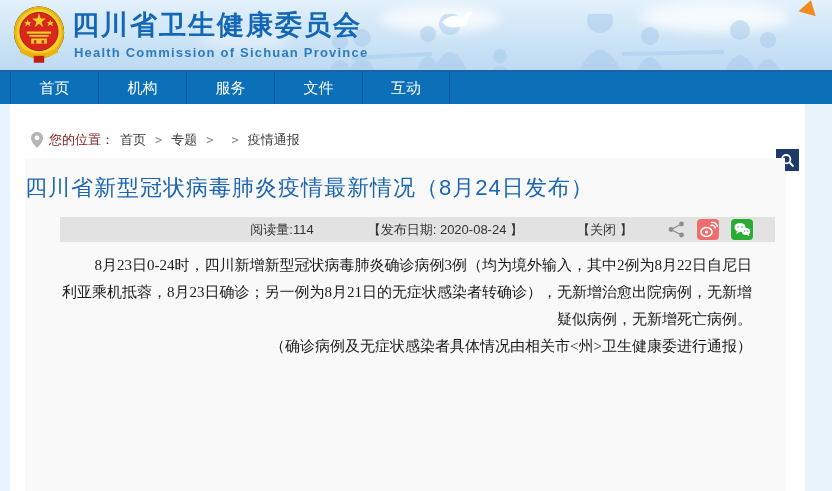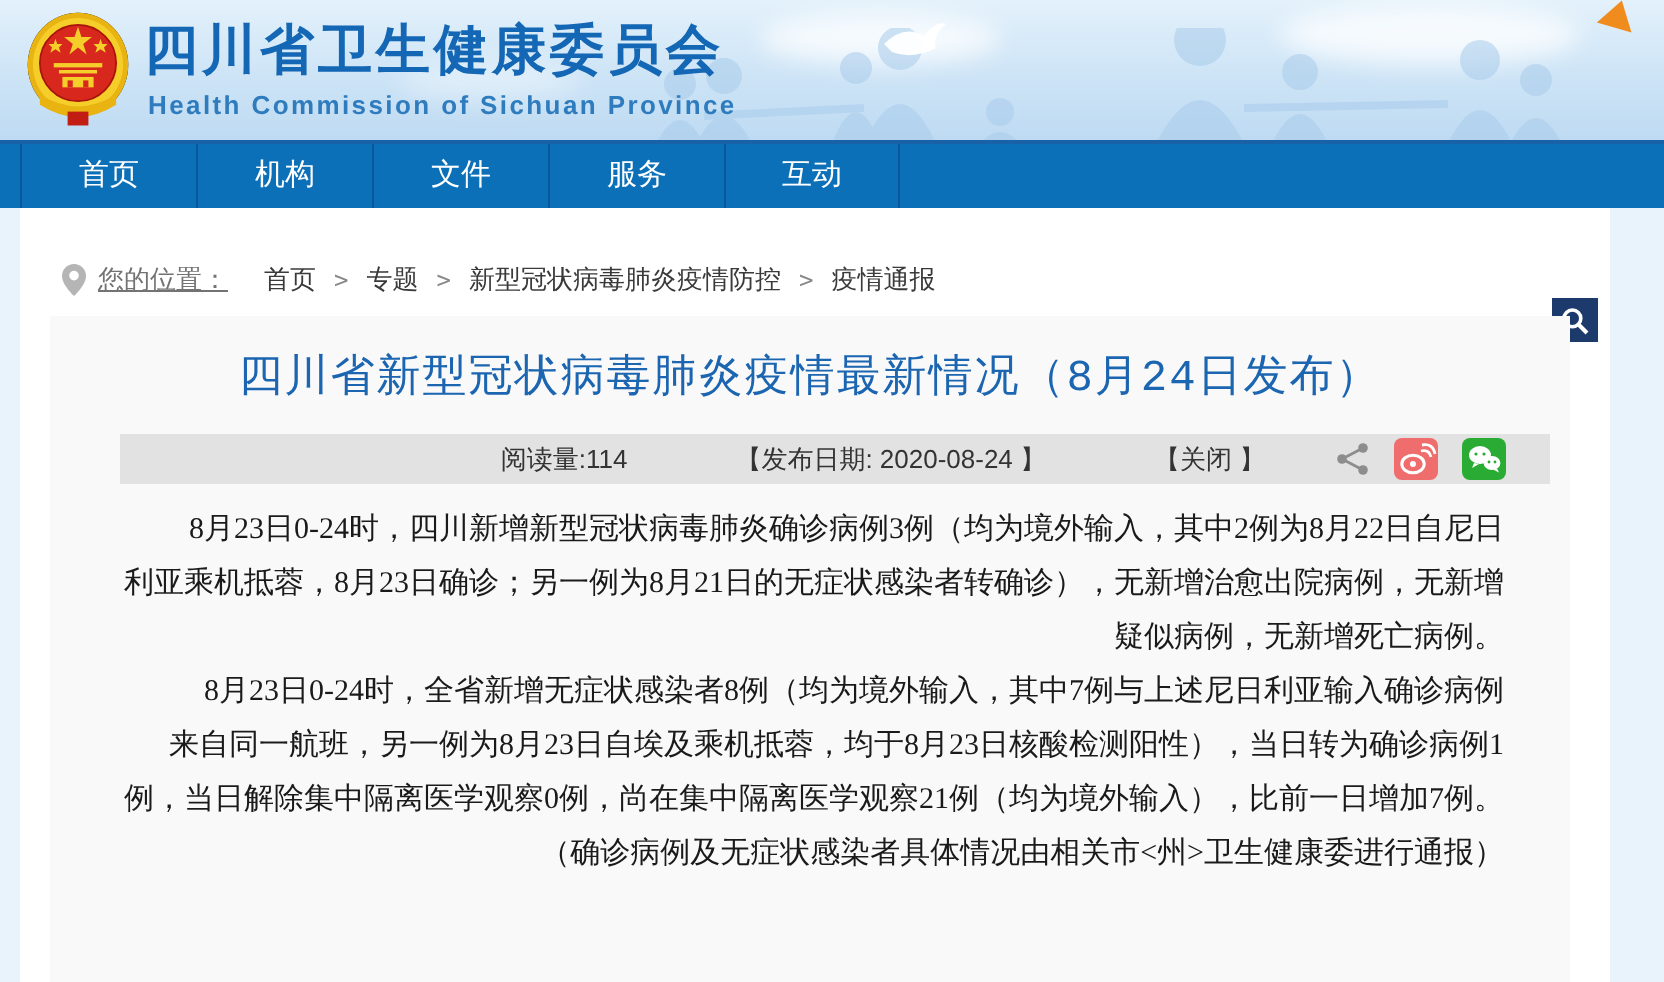--- a/index.html
+++ b/index.html
@@ -53,29 +53,29 @@
   .strip { position:absolute; top:104px; height:387px; background:#e9f3fc; }
   .strip.left { left:0; width:10px; }
   .strip.right { left:805px; width:27px; }
 
   
   .breadcrumb {
     position:absolute; left:31px; top:131px; height:18px;
     display:flex; align-items:center; font-size:13px; color:#444;
   }
   .breadcrumb .pin { margin-right:6px; }
-  .breadcrumb .loc-label { color:#737373; margin-right:18px;text-decoration:underline; }
+  .breadcrumb .loc-label { color:#7f1d1d; margin-right:6px; }
   .breadcrumb a.crumb { color:#3a3a3a; text-decoration:none; cursor:pointer; }
   .breadcrumb .sep { color:#888; margin:0 9px; font-family:"DejaVu Sans Mono", monospace; font-size:12px; }
 
   
   .panel { position:absolute; left:25px; top:158px; width:760px; height:333px; background:#f9f9f9; }
   .article-title {
-    position:absolute; left:0; top:15px; width:100%; text-align:center;
-    font-family:Liberation Mono, monospace;
+    position:absolute; left:0; top:15px; width:100%; 
+    font-family:Liberation Sans, sans-serif;
     font-size:22px; color:#1b65b1; letter-spacing:1px; white-space:nowrap;
   }
   .meta-bar {
     position:absolute; left:35px; top:59px; width:715px; height:25px;
     background:#e2e2e2; font-size:13px; color:#333;
     display:flex; align-items:center; justify-content:center;
   }
   .meta-bar .seg { margin:0 3px; white-space:nowrap;padding-left:48px; }
   .meta-bar .close-btn { cursor:pointer; }
   .share-icons { position:absolute; right:22px; top:2px; height:21px; display:flex; align-items:center; gap:12px; }
@@ -146,22 +146,22 @@
     </svg>
 
     <div class="org-cn">四川省卫生健康委员会</div>
     <div class="org-en">Health Commission of Sichuan Province</div>
   </div>
 
   <div class="nav">
     <div class="nav-items">
       <div class="nav-item">首页</div>
       <div class="nav-item">机构</div>
+      <div class="nav-item">服务</div>
       <div class="nav-item">文件</div>
-      <div class="nav-item">服务</div>
       <div class="nav-item">互动</div>
     </div>
     <input class="search-input" type="text" placeholder="" style="">
     <div class="search-btn">
       <svg width="15" height="15" viewBox="0 0 15 15">
         <circle cx="6.2" cy="6.2" r="4.2" fill="none" stroke="#ffffff" stroke-width="1.8"></circle>
         <line x1="9.5" y1="9.5" x2="13.5" y2="13.5" stroke="#ffffff" stroke-width="2"></line>
       </svg>
     </div>
   </div>
@@ -172,21 +172,20 @@
   <div class="breadcrumb">
     <svg class="pin" width="12" height="16" viewBox="0 0 12 16">
       <path d="M6 0 C2.7 0 0 2.7 0 6 C0 10.5 6 16 6 16 C6 16 12 10.5 12 6 C12 2.7 9.3 0 6 0 Z" fill="#b5b5b5"></path>
       <circle cx="6" cy="5.8" r="2.4" fill="#ffffff"></circle>
     </svg>
     <span class="loc-label">您的位置：</span>
     <a class="crumb">首页</a>
     <span class="sep">&gt;</span>
     <a class="crumb">专题</a>
     <span class="sep">&gt;</span>
-    <a class="crumb">新型冠状病毒肺炎疫情防控</a>
     <span class="sep">&gt;</span>
     <a class="crumb">疫情通报</a>
   </div>
 
   <div class="panel">
     <div class="article-title">四川省新型冠状病毒肺炎疫情最新情况（8月24日发布）</div>
 
     <div class="meta-bar">
       <span class="seg">阅读量:114</span>
       <span class="seg">【发布日期: 2020-08-24 】</span>
@@ -216,19 +215,18 @@
           <circle cx="7" cy="8" r="0.8" fill="#2aab33"></circle>
             <circle cx="11" cy="8" r="0.8" fill="#2aab33"></circle>
           <circle cx="13.5" cy="12" r="0.7" fill="#2aab33"></circle>
             <circle cx="16.5" cy="12" r="0.7" fill="#2aab33"></circle>
         </svg>
       </div>
     </div>
 
     <div class="article-body">
       <p>8月23日0-24时，四川新增新型冠状病毒肺炎确诊病例3例（均为境外输入，其中2例为8月22日自尼日利亚乘机抵蓉，8月23日确诊；另一例为8月21日的无症状感染者转确诊），无新增治愈出院病例，无新增疑似病例，无新增死亡病例。</p>
-      <p>8月23日0-24时，全省新增无症状感染者8例（均为境外输入，其中7例与上述尼日利亚输入确诊病例来自同一航班，另一例为8月23日自埃及乘机抵蓉，均于8月23日核酸检测阳性），当日转为确诊病例1例，当日解除集中隔离医学观察0例，尚在集中隔离医学观察21例（均为境外输入），比前一日增加7例。</p>
       <p>（确诊病例及无症状感染者具体情况由相关市&lt;州&gt;卫生健康委进行通报）</p>
 
     </div>
   </div>
 
 </div>
 
 </body></html>

